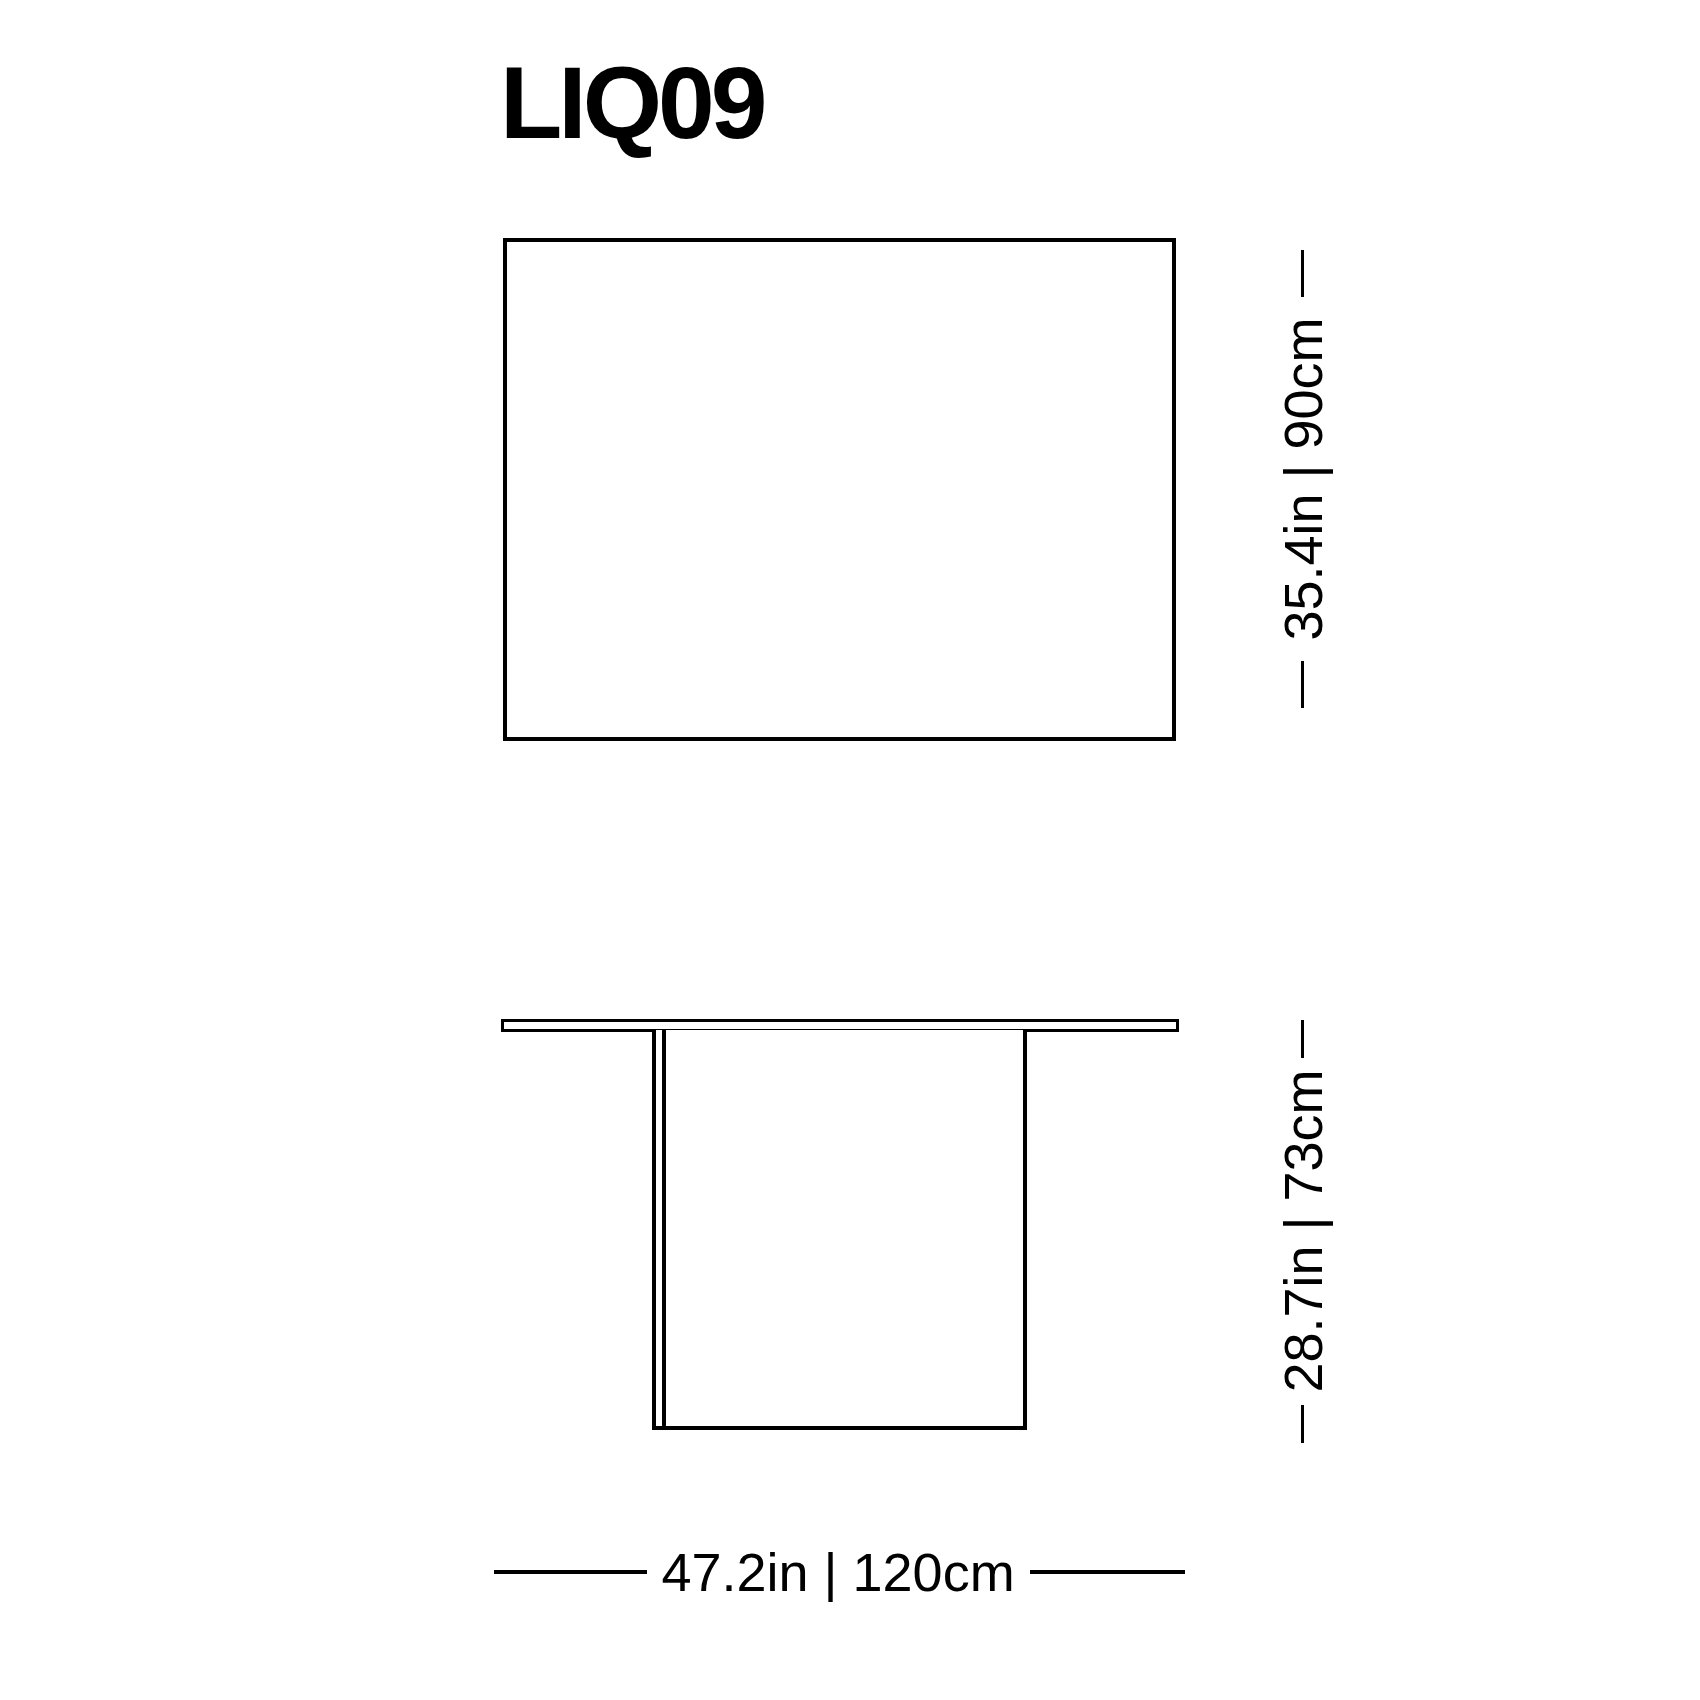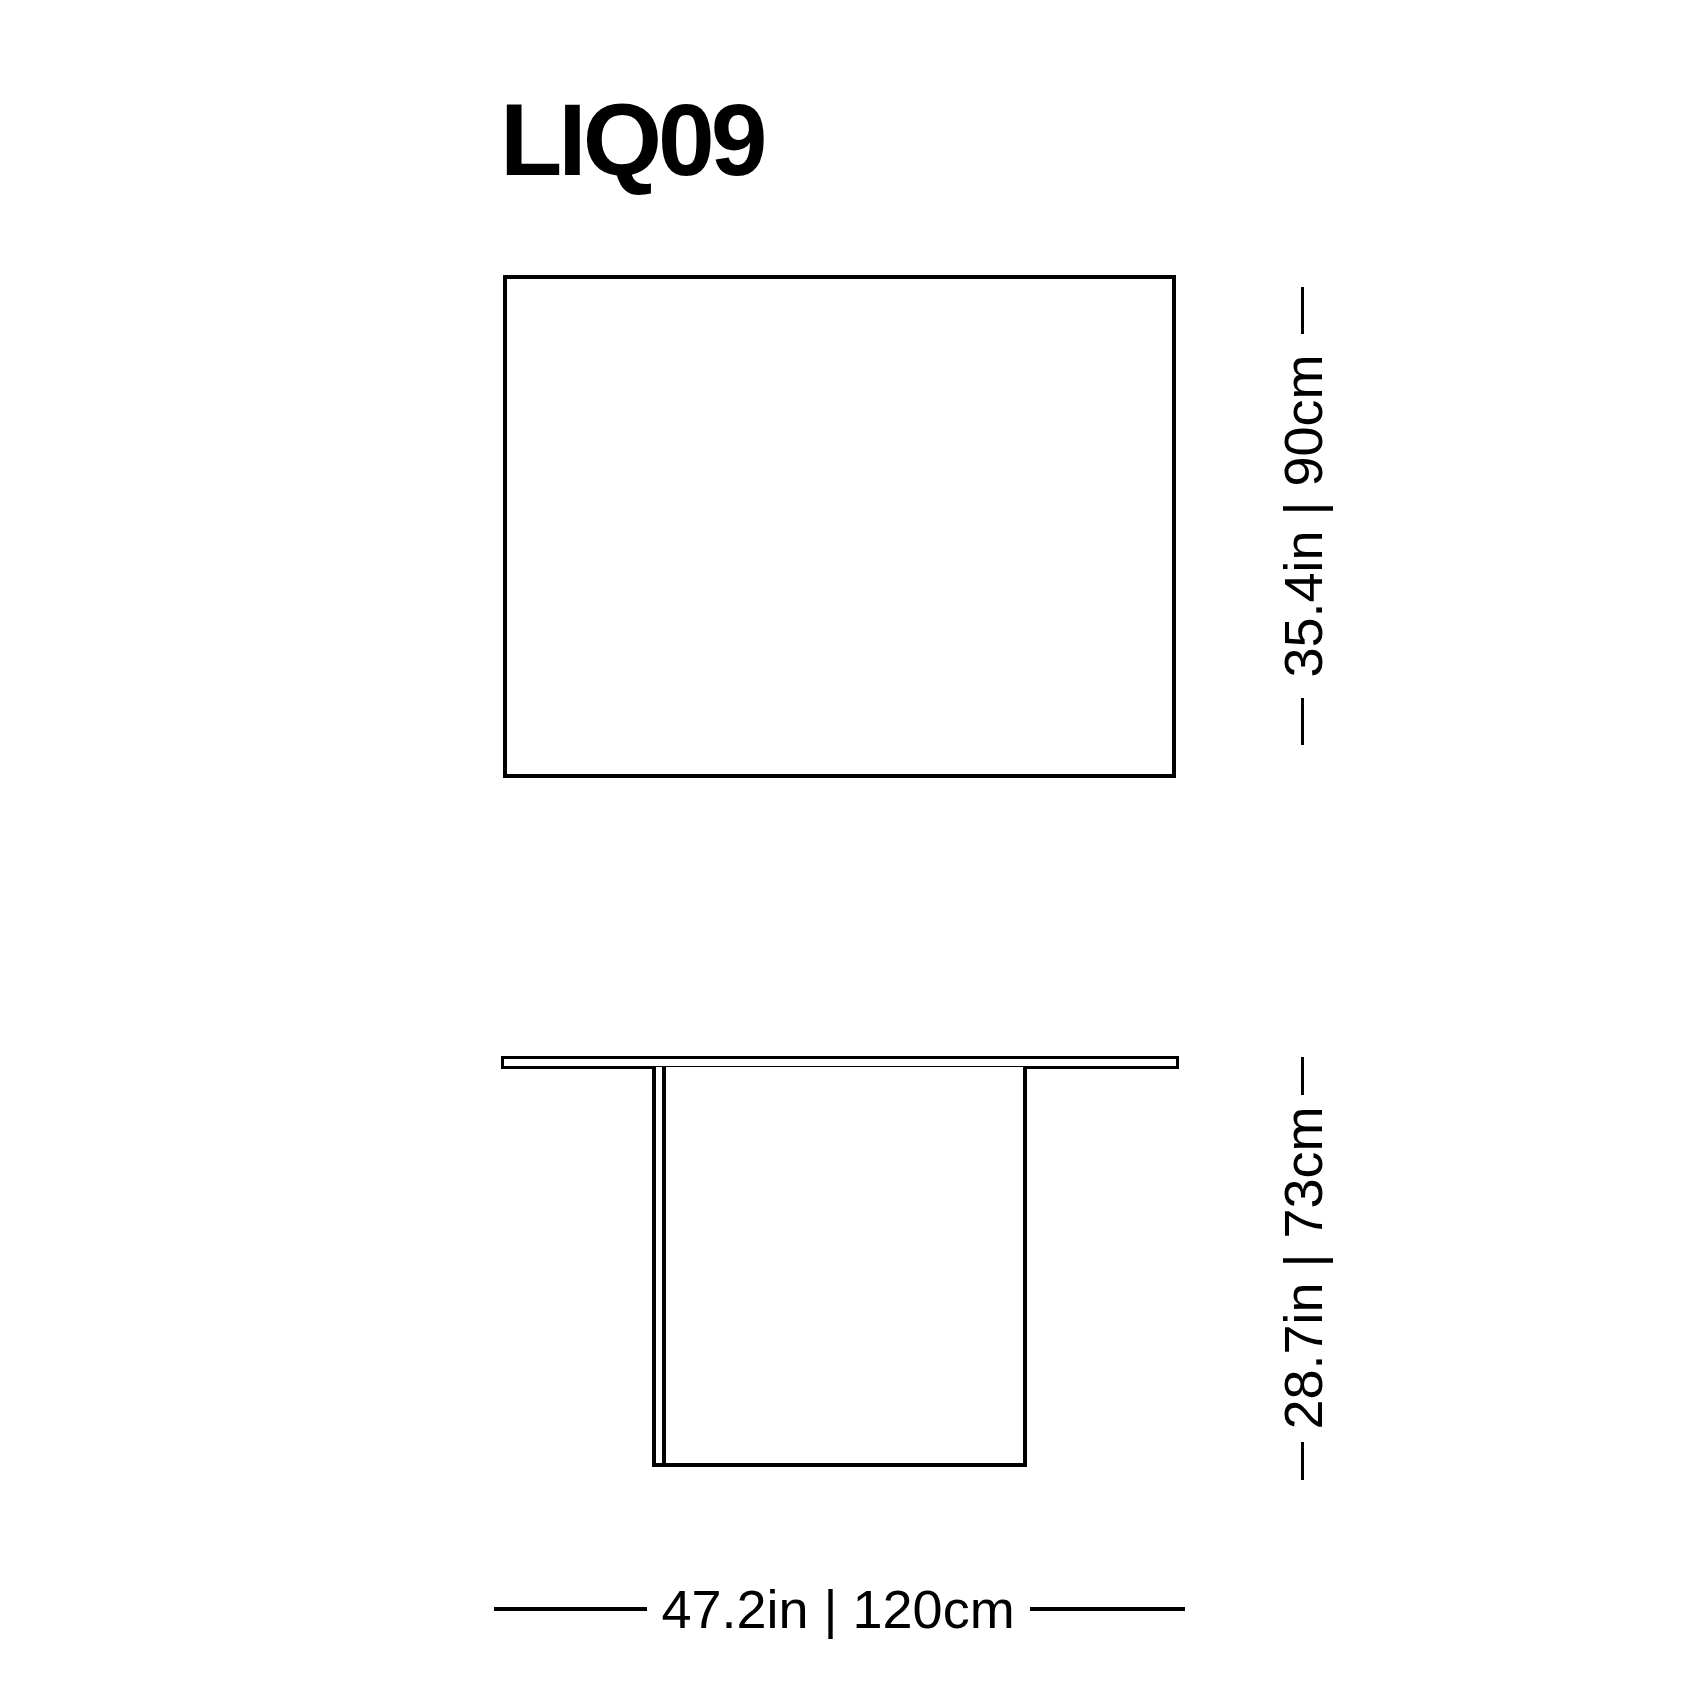--- a/index.html
+++ b/index.html
@@ -8,21 +8,20 @@
     background: #ffffff;
   }
   .canvas {
     position: relative;
     width: 1700px;
     height: 1627px;
     background: #ffffff;
     font-family: "Liberation Sans", "DejaVu Sans", sans-serif;
     color: #000000;
     overflow: hidden;
-    margin-top: 37px;
   }
   .title {
     position: absolute;
     left: 500px;
     top: 50px;
     margin: 0;
     font-size: 102px;
     font-weight: bold;
     letter-spacing: -4px;
     line-height: 1.05;

